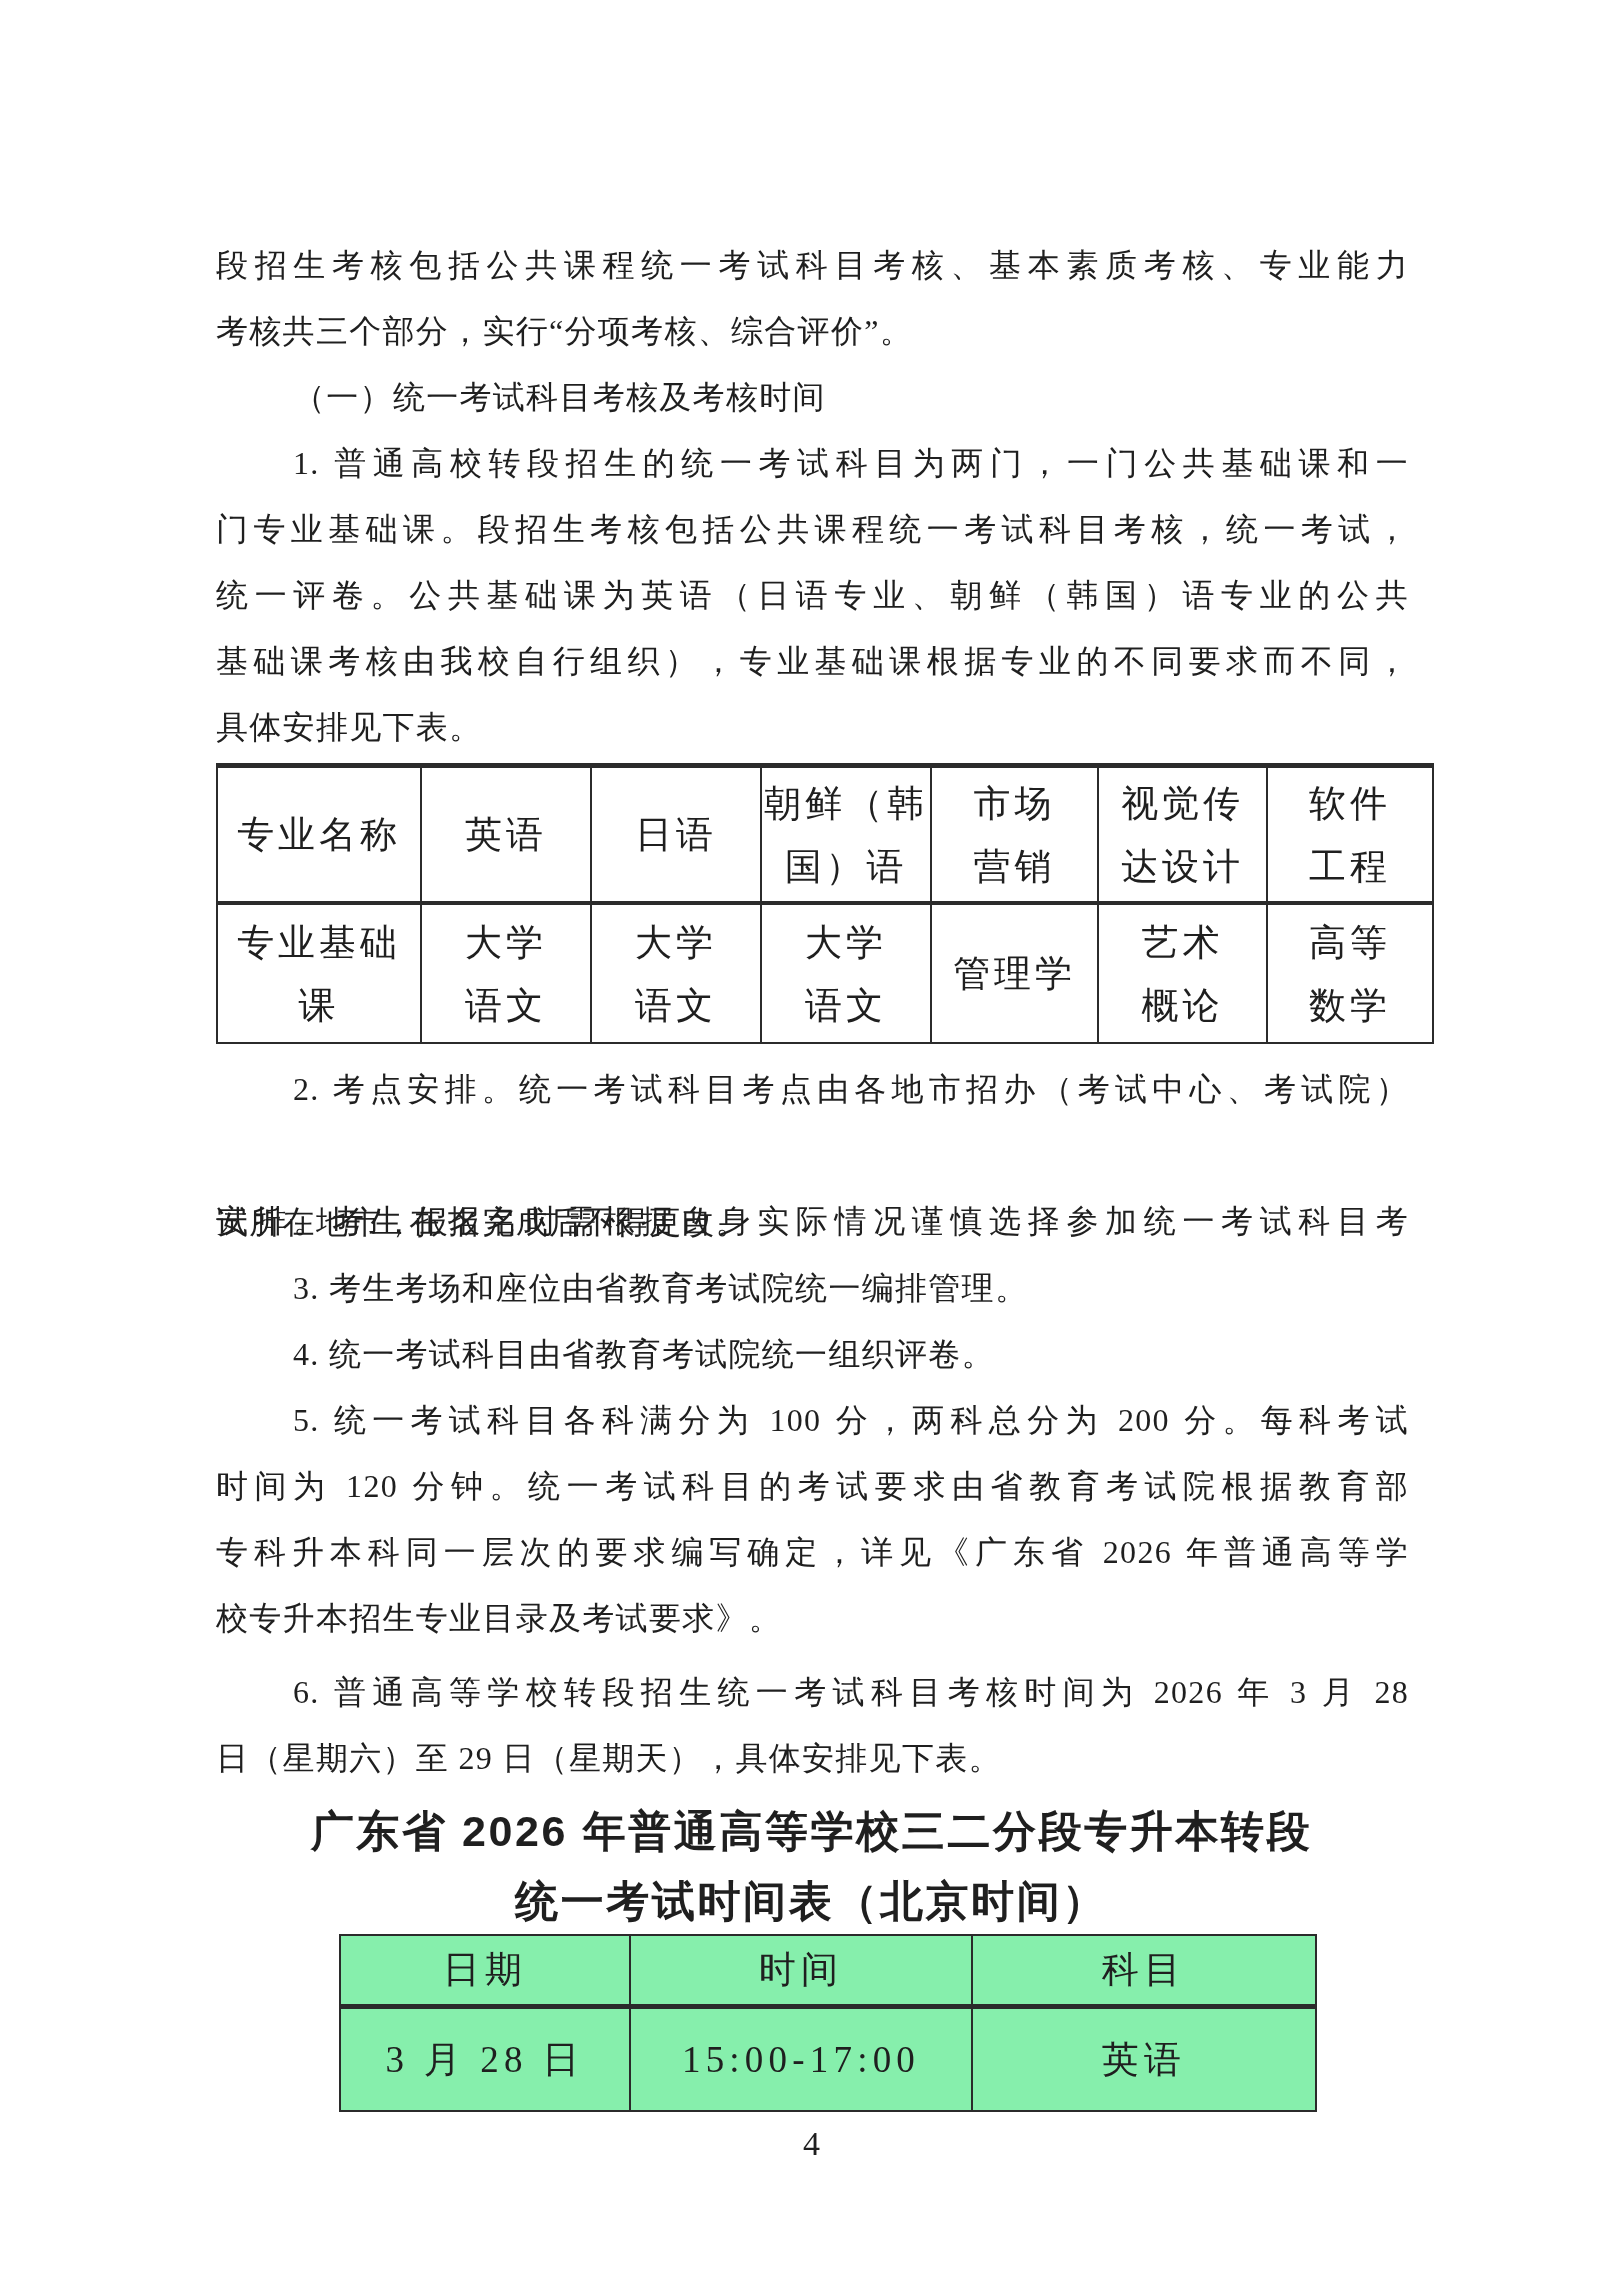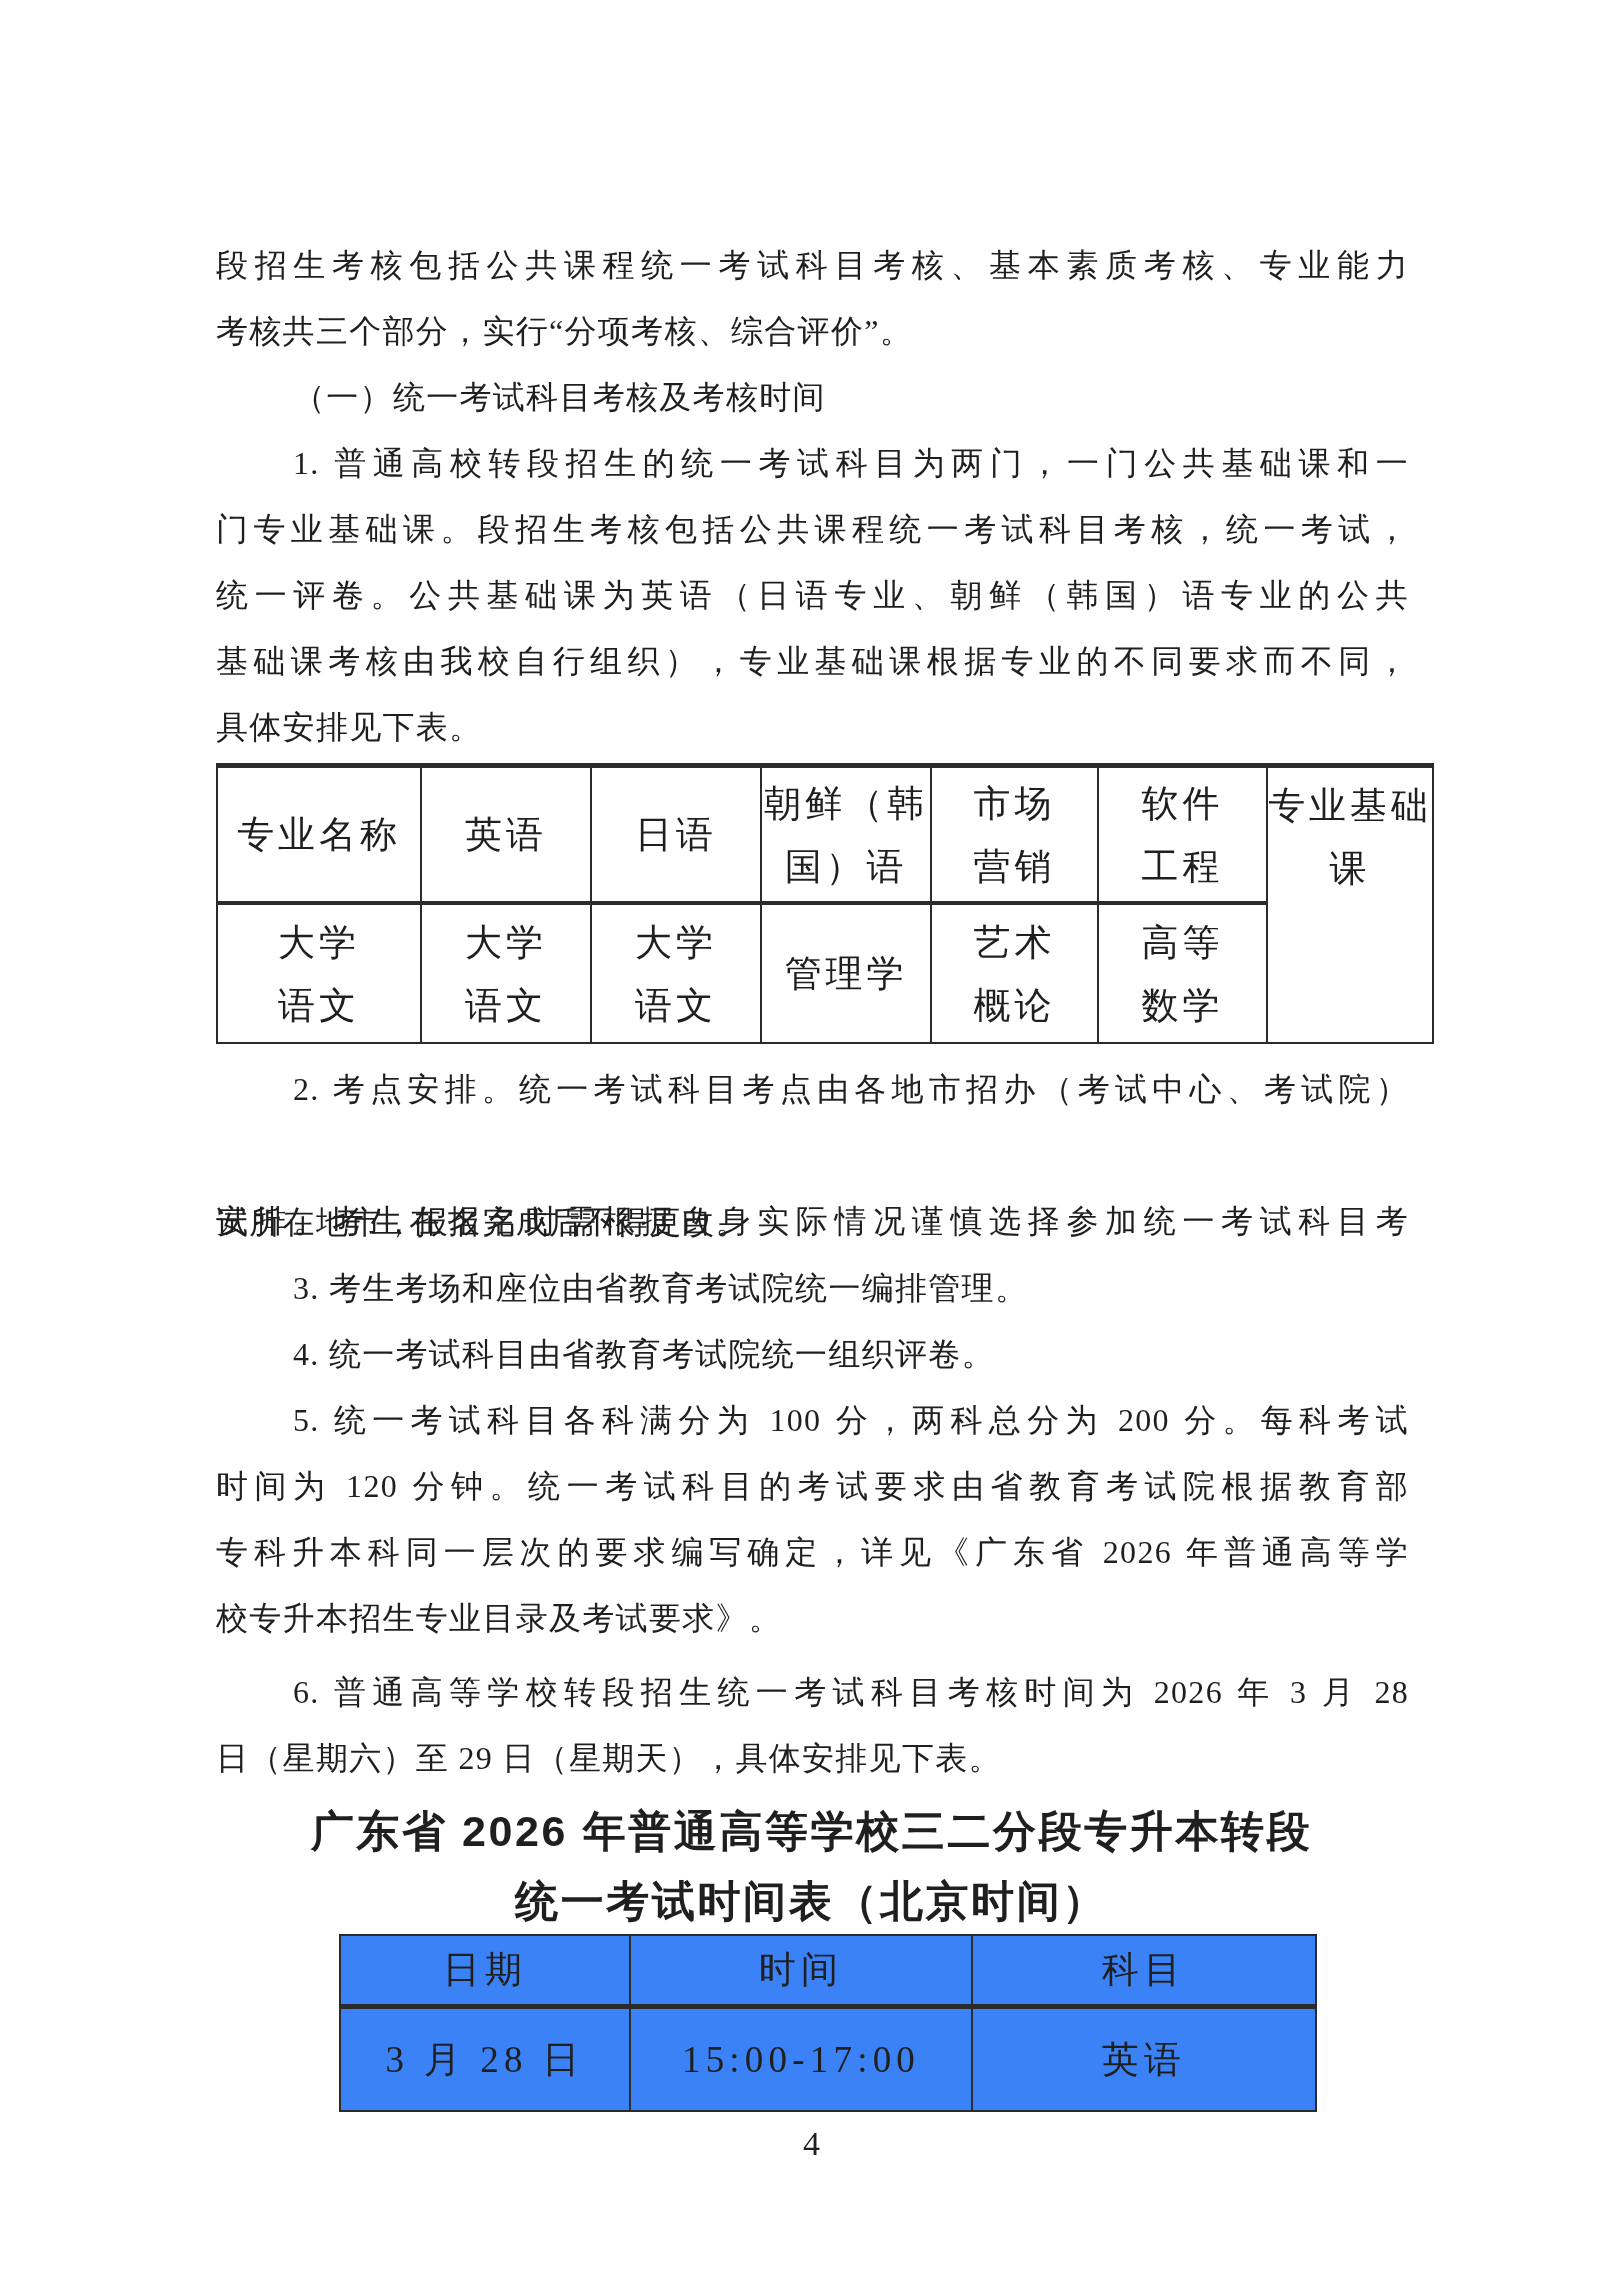--- a/index.html
+++ b/index.html
@@ -42,21 +42,21 @@
   .t1 .cell:nth-child(7n) { border-right:none; }
   .t1 .cell.hrow { border-bottom-width:4.6px; }
   .t1 .cell.lrow { border-bottom:none; }
   
   .t2 {
     position:absolute; left:339px; top:1934px;
     display:grid;
     grid-template-columns:290px 342px 342px;
     grid-template-rows:73px 101px;
     border:2.6px solid #2b2b2b;
-    background:#3b82f6;
+    background:#86efac;
   }
   .t2 .cell {
     box-sizing:border-box;
     border-right:2px solid #2b2b2b; border-bottom:2px solid #2b2b2b;
     display:flex; align-items:center; justify-content:center;
     text-align:center; font-size:37px; letter-spacing:5.2px;
   }
   .t2 .cell:nth-child(3n) { border-right:none; }
   .t2 .cell.hrow { border-bottom-width:5.2px; }
   .t2 .cell.lrow { border-bottom:none; }
@@ -80,20 +80,22 @@
   <div class="bline" style="top:694px">具体安排见下表。</div>
 
   <div class="t1">
     <div class="cell hrow">专业名称</div>
     <div class="cell hrow">英语</div>
     <div class="cell hrow">日语</div>
     <div class="cell hrow">朝鲜（韩
 国）语</div>
     <div class="cell hrow">市场
 营销</div>
+    <div class="cell hrow">视觉传
+达设计</div>
     <div class="cell hrow">软件
 工程</div>
     <div class="cell lrow">专业基础
 课</div>
     <div class="cell lrow">大学
 语文</div>
     <div class="cell lrow">大学
 语文</div>
     <div class="cell lrow">大学
 语文</div>

